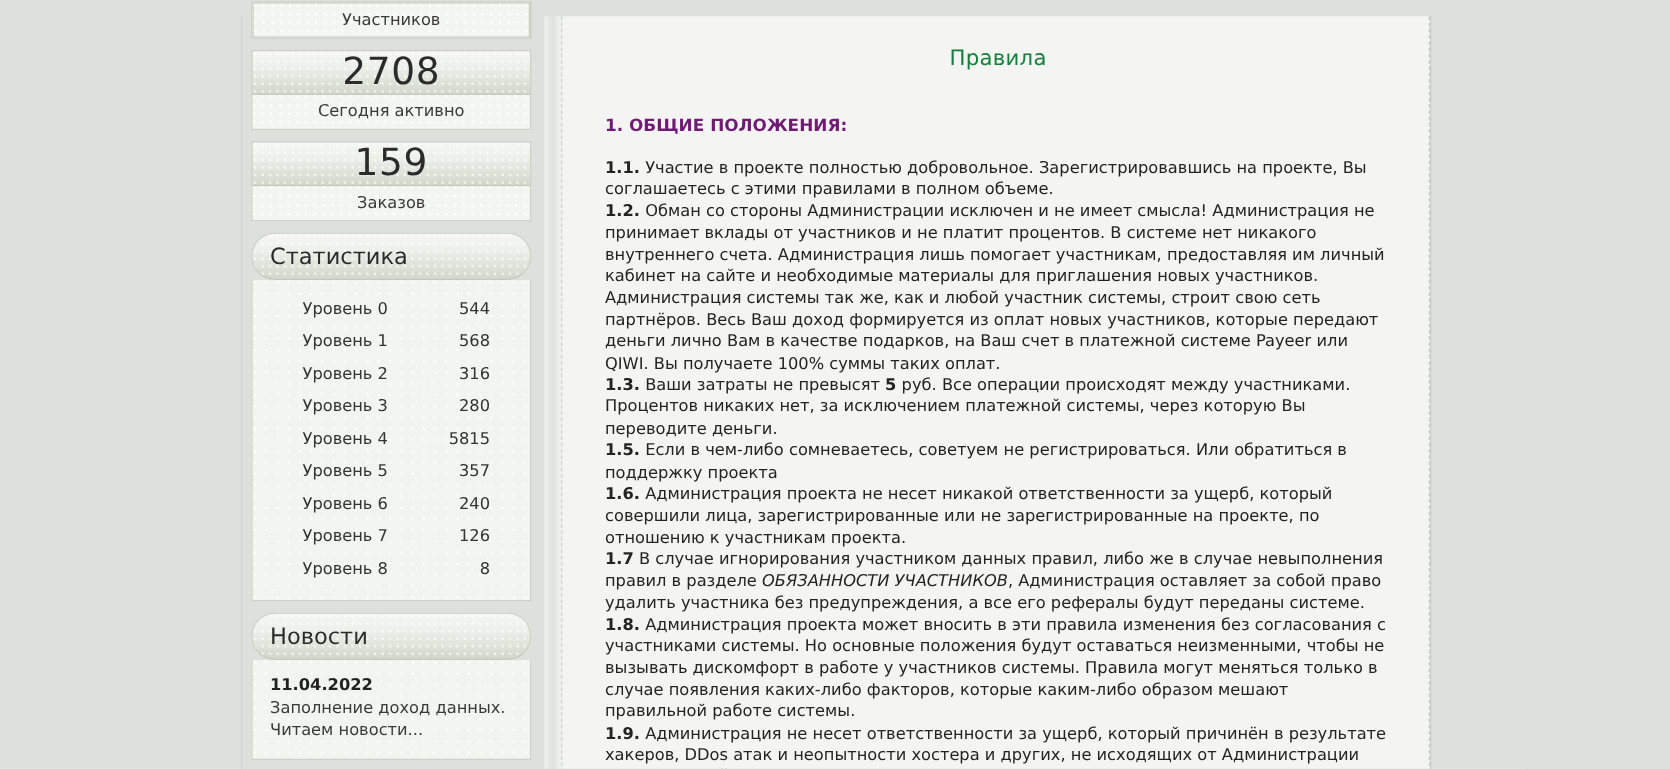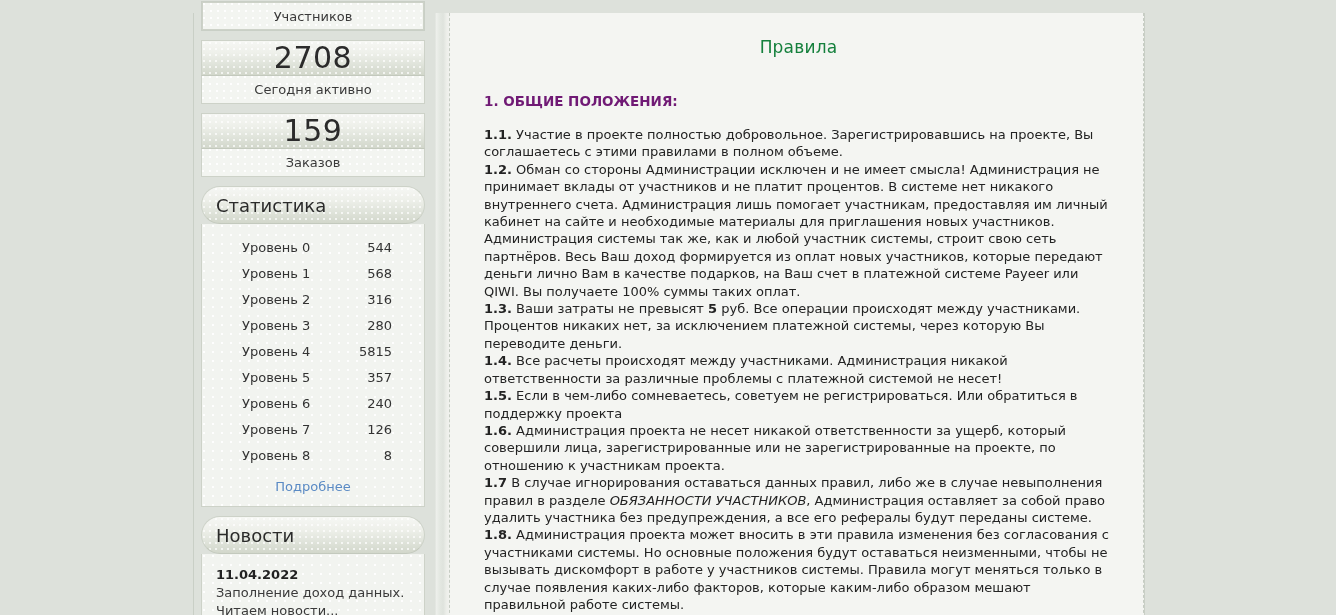--- a/index.html
+++ b/index.html
@@ -260,21 +260,20 @@
             </div>
             <div class="stat-row">
               <span class="lbl">Уровень 7</span>
               <span class="val">126</span>
             </div>
             <div class="stat-row">
               <span class="lbl">Уровень 8</span>
               <span class="val">8</span>
             </div>
 
-            <a class="more-link" href="#">Подробнее</a>
           </div>
         </section>
 
         <section>
           <div class="emboss panel-title">Новости</div>
           <div class="news-body">
             <div>
               <div class="news-date">11.04.2022</div>
               <div class="news-text">Заполнение доход данных.</div>
               <div class="news-text">Читаем новости...</div>
@@ -292,27 +291,26 @@
       <h1 class="article-title">Правила</h1>
 
       <h2 class="section-head">1. ОБЩИЕ ПОЛОЖЕНИЯ:</h2>
 
       <p class="para"><b class="n">1.1.</b><span> Участие в проекте полностью добровольное. Зарегистрировавшись на проекте, Вы соглашаетесь с этими правилами в полном объеме.</span></p>
 
       <p class="para"><b class="n">1.2.</b><span> Обман со стороны Администрации исключен и не имеет смысла! Администрация не принимает вклады от участников и не платит процентов. В системе нет никакого внутреннего счета. Администрация лишь помогает участникам, предоставляя им личный кабинет на сайте и необходимые материалы для приглашения новых участников. Администрация системы так же, как и любой участник системы, строит свою сеть партнёров. Весь Ваш доход формируется из оплат новых участников, которые передают деньги лично Вам в качестве подарков, на Ваш счет в платежной системе Payeer или QIWI. Вы получаете 100% суммы таких оплат.</span></p>
 
       <p class="para"><b class="n">1.3.</b><span> Ваши затраты не превысят </span><b>5</b><span> руб. Все операции происходят между участниками. Процентов никаких нет, за исключением платежной системы, через которую Вы переводите деньги.</span></p>
 
-      <p class="para"><b class="n">1.4.</b><span> Все расчеты происходят между участниками. Администрация никакой ответственности за различные проблемы с платежной системой не несет!</span></p>
 
       <p class="para"><b class="n">1.5.</b><span> Если в чем-либо сомневаетесь, советуем не регистрироваться. Или обратиться в поддержку проекта</span></p>
 
       <p class="para"><b class="n">1.6.</b><span> Администрация проекта не несет никакой ответственности за ущерб, который совершили лица, зарегистрированные или не зарегистрированные на проекте, по отношению к участникам проекта.</span></p>
 
-      <p class="para"><b class="n">1.7</b><span> В случае игнорирования оставаться данных правил, либо же в случае невыполнения правил в разделе </span><i>ОБЯЗАННОСТИ УЧАСТНИКОВ</i><span>, Администрация оставляет за собой право удалить участника без предупреждения, а все его рефералы будут переданы системе.</span></p>
+      <p class="para"><b class="n">1.7</b><span> В случае игнорирования участником данных правил, либо же в случае невыполнения правил в разделе </span><i>ОБЯЗАННОСТИ УЧАСТНИКОВ</i><span>, Администрация оставляет за собой право удалить участника без предупреждения, а все его рефералы будут переданы системе.</span></p>
 
       <p class="para"><b class="n">1.8.</b><span> Администрация проекта может вносить в эти правила изменения без согласования с участниками системы. Но основные положения будут оставаться неизменными, чтобы не вызывать дискомфорт в работе у участников системы. Правила могут меняться только в случае появления каких-либо факторов, которые каким-либо образом мешают правильной работе системы.</span></p>
 
       <p class="para"><b class="n">1.9.</b><span> Администрация не несет ответственности за ущерб, который причинён в результате хакеров, DDos атак и неопытности хостера и других, не исходящих от Администрации происшествий. Вся ответственность за данные происшествия лежит на лицах, из-за которых нарушилась работоспособность проекта.</span></p>
 
     </main>
 
   </div>
 </div>
 

